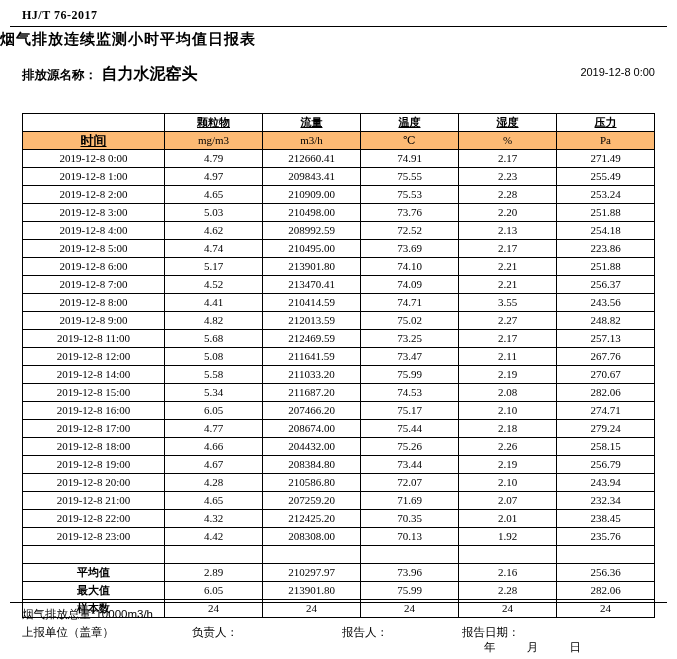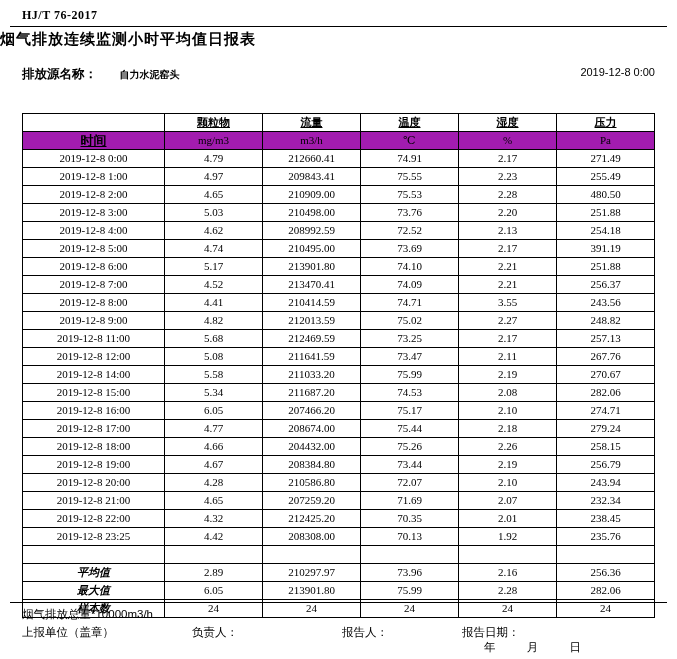--- a/index.html
+++ b/index.html
@@ -18,46 +18,46 @@
     font-family:"Liberation Serif","DejaVu Serif",serif;
     text-align:center;
   }
   .hr-top{position:absolute;left:10px;right:10px;top:26px;border-top:1px solid #000;}
   .title{
     position:absolute;left:0;right:0;top:30px;
     font-size:15px;font-weight:bold;letter-spacing:1px;
   }
   .meta-row{position:absolute;left:22px;right:22px;top:64px;height:20px;}
   .meta-label{font-size:12.5px;font-weight:bold;}
-  .meta-value{font-size:10px;font-weight:bold;margin-left:18px;}
+  .meta-value{font-size:16px;font-weight:bold;}
   .meta-date{position:absolute;right:0;top:2px;font-size:11px;}
 
   table.report{
     position:absolute;left:22px;top:113px;
     border-collapse:collapse;
     width:632px;
     table-layout:fixed;
   }
   table.report td,table.report th{
     border:1px solid #000;
     font-size:11px;
     text-align:center;
     font-family:"Liberation Serif","DejaVu Serif",serif;
     padding:0;
     height:17px;
     line-height:17px;
   }
   .colw0{width:142px;}
   .colw{width:98px;}
   .hdr-name{height:31px;line-height:31px;font-size:13px;font-weight:bold;font-family:"Liberation Sans","DejaVu Sans",sans-serif;text-decoration:underline;}
-  .hdr-unit{background:#a21caf;height:18px;line-height:18px;font-size:11px;}
+  .hdr-unit{background:#fdba74;height:18px;line-height:18px;font-size:11px;}
   .hdr-unit.time-cell{font-size:13px;font-weight:bold;font-family:"Liberation Sans","DejaVu Sans",sans-serif;text-decoration:underline;}
   .data-time{font-size:11px;}
   .spacer-row td{border-left:1px solid #000;border-right:1px solid #000;border-top:1px solid #000;border-bottom:1px solid #000;height:6px;line-height:6px;}
-  .sum-label{font-weight:bold;font-family:"Liberation Sans","DejaVu Sans",sans-serif;font-size:12px;font-style:italic;}
+  .sum-label{font-weight:bold;font-family:"Liberation Sans","DejaVu Sans",sans-serif;font-size:12px;}
 
   .footer{position:absolute;left:22px;right:22px;bottom:4px;}
   .foot-line1{font-size:11.5px;margin-bottom:3px;}
   .foot-line2{font-size:11.5px;display:flex;}
   .foot-line2 span{display:inline-block;}
   .f-unit{width:170px;}
   .f-resp{width:150px;}
   .f-rep{width:120px;}
   .f-date{flex:1;}
   .f-date .ymd{margin-left:22px;letter-spacing:14px;}
@@ -120,21 +120,21 @@
           <td>75.55</td>
           <td>2.23</td>
           <td>255.49</td>
         </tr>
       <tr>
           <td class="data-time">2019-12-8 2:00</td>
           <td>4.65</td>
           <td>210909.00</td>
           <td>75.53</td>
           <td>2.28</td>
-          <td>480.50</td>
+          <td>253.24</td>
         </tr>
       <tr>
           <td class="data-time">2019-12-8 3:00</td>
           <td>5.03</td>
           <td>210498.00</td>
           <td>73.76</td>
           <td>2.20</td>
           <td>251.88</td>
         </tr>
       <tr>
@@ -144,21 +144,21 @@
           <td>72.52</td>
           <td>2.13</td>
           <td>254.18</td>
         </tr>
       <tr>
           <td class="data-time">2019-12-8 5:00</td>
           <td>4.74</td>
           <td>210495.00</td>
           <td>73.69</td>
           <td>2.17</td>
-          <td>391.19</td>
+          <td>223.86</td>
         </tr>
       <tr>
           <td class="data-time">2019-12-8 6:00</td>
           <td>5.17</td>
           <td>213901.80</td>
           <td>74.10</td>
           <td>2.21</td>
           <td>251.88</td>
         </tr>
       <tr>
@@ -267,21 +267,21 @@
         </tr>
       <tr>
           <td class="data-time">2019-12-8 22:00</td>
           <td>4.32</td>
           <td>212425.20</td>
           <td>70.35</td>
           <td>2.01</td>
           <td>238.45</td>
         </tr>
       <tr>
-          <td class="data-time">2019-12-8 23:25</td>
+          <td class="data-time">2019-12-8 23:00</td>
           <td>4.42</td>
           <td>208308.00</td>
           <td>70.13</td>
           <td>1.92</td>
           <td>235.76</td>
         </tr>
 
       <tr class="spacer-row">
         <td></td>
         <td></td>

